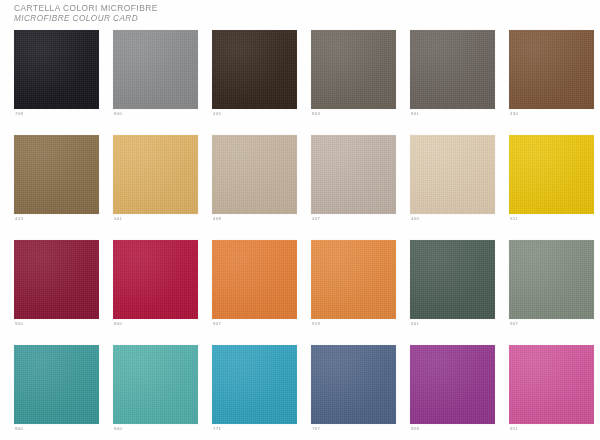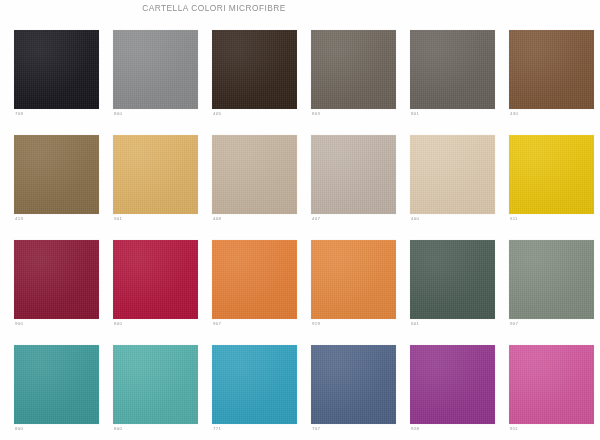--- a/index.html
+++ b/index.html
@@ -13,21 +13,20 @@
     overflow: hidden;
     font-family: "Liberation Sans", sans-serif;
     position: relative;
   }
   #card {
     position: absolute;
     left: 0; top: 0;
     width: 600px;
     height: 440px;
     background: #fefefe;
-    text-align: center;
   }
   
   #header {
     position: absolute;
     left: 14px;
     top: 3px;
     width: 400px;
   }
   .title-line {
     color: #8d8f90;
@@ -96,20 +95,21 @@
     white-space: nowrap;
   }
 </style>
 </head>
 <body>
 
 <div id="card">
 
   <div id="header">
     <div class="title-line">CARTELLA COLORI MICROFIBRE</div>
+    <div class="title-line it">MICROFIBRE COLOUR CARD</div>
   </div>
 
   <div id="grid">
       <div class="cell">
         <div class="chip" style="background: rgb(22, 22, 28);"></div>
         <div class="code">708</div>
       </div>
       <div class="cell">
         <div class="chip" style="background: rgb(139, 141, 142);"></div>
         <div class="code">800</div>

